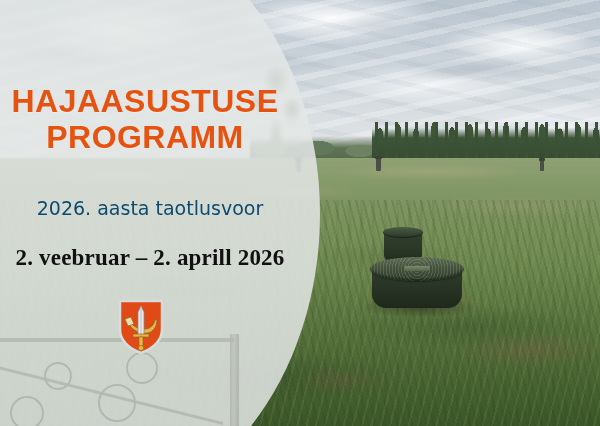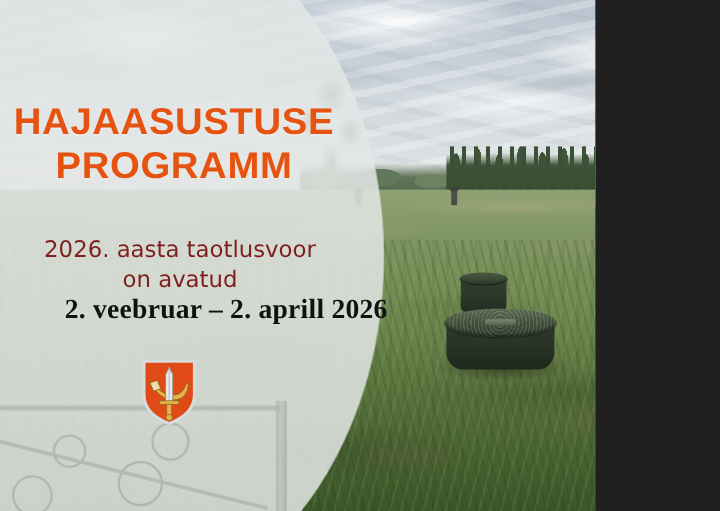--- a/index.html
+++ b/index.html
@@ -2,21 +2,21 @@
 <html><head>
 <meta charset="utf-8">
 <style>
   html, body {
     margin: 0;
     padding: 0;
     background: #202020;
   }
   #poster {
     position: relative;
-    width: 496px;
+    width: 600px;
     height: 426px;
     overflow: hidden;
     font-family: "Liberation Sans", sans-serif;
     background: #9aa68c;
   }
 
   
   .photo { position: absolute; inset: 0; overflow: hidden; }
 
   .sky {
@@ -222,37 +222,36 @@
     transform: scaleX(1.03);
     text-shadow: 0 1px 0 rgba(255,255,255,.25);
   }
   .headline .l1 { display:block; }
   .headline .l2 { display:block; }
 
   .subline {
     position: absolute;
     left: 0; top: 196px; width: 300px;
     text-align: center;
-    color: #7f1d1d;
+    color: #0c4a6e;
     font-family: "DejaVu Sans", sans-serif;
     font-size: 19px;
     line-height: 25px;
     font-weight: 400;
   }
   .dateline {
     position: absolute;
     left: 0; top: 245px; width: 300px;
-    text-align: right;
+    text-align: center;
     color: #111;
     font-family: "Liberation Serif", serif;
     font-weight: bold;
     font-size: 23px;
     line-height: 26px;
     letter-spacing: .2px;
-    padding-left: 23px;
   }
 
   
   .crest-wrap {
     position: absolute;
     left: 118px; top: 299px; width: 46px; height: 56px;
   }
   .crest-svg { display:block; }
 
   .muni-name {
@@ -310,21 +309,20 @@
     <div class="gate-bar" style="left:150px; top:452px; width:232px; height:3px; transform:rotate(14deg); transform-origin:left center;"></div>
   </div>
 
   <div class="headline">
     <span class="l1">HAJAASUSTUSE</span>
     <span class="l2">PROGRAMM</span>
   </div>
 
   <div class="subline">
     <div>2026. aasta taotlusvoor</div>
-    <div>on avatud</div>
   </div>
 
   <div class="dateline">2. veebruar – 2. aprill 2026</div>
 
   <div class="crest-wrap">
     <svg class="crest-svg" width="46" height="56" viewBox="0 0 46 56">
       <path d="M2 2 H44 V30 Q44 46 23 54 Q2 46 2 30 Z" fill="#E04A16" stroke="#D8DCDC" stroke-width="2.5"></path>
 
       <path d="M8 20 Q6 19 7 22 L12 27 Q20 36 30 34 Q38 32 39 22 Q39 19 37 21 Q35 29 28 30 Q19 31 13 24 Z" fill="#E8B44A" stroke="#8C6A20" stroke-width=".8"></path>
       <path d="M7 20 L13 18 L16 25 L10 27 Z" fill="#F0DDAE" stroke="#8C6A20" stroke-width=".7"></path>

